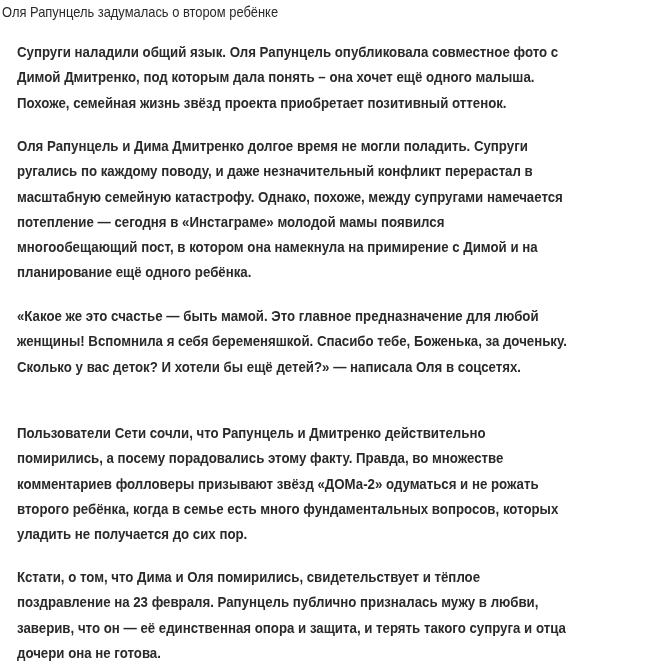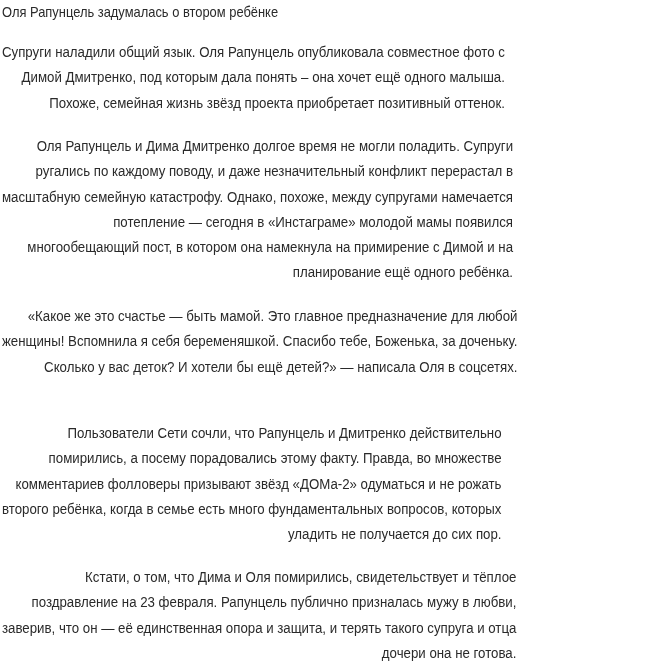--- a/index.html
+++ b/index.html
@@ -1,27 +1,27 @@
 <!DOCTYPE html>
 <html><head>
   <meta charset="utf-8">
   <style>
     html, body { margin: 0; padding: 0; background: #ffffff; }
     body {
       width: 670px; height: 662px; overflow: hidden;
       font-family: "Liberation Sans", sans-serif;
       color: #2a2a2a;
     }
-    .page { position: relative; width: 593px; height: 662px; padding: 0 7px 0 2px; box-sizing: border-box; text-align: right; }
+    .page { position: relative; width: 593px; height: 662px; padding: 0 7px 0 2px; box-sizing: border-box; }
     .title {
       position: absolute; left: 2px; top: 1px;
       font-size: 15px; line-height: 22px; white-space: nowrap;
       transform: scaleX(0.86); transform-origin: left center;
     }
-    .para { position: absolute; left: 2px; }
+    .para { position: absolute; left: 17px; font-weight: bold; }
     .line {
       display: block; font-size: 15.5px; line-height: 25.3px; height: 25.3px;
       white-space: nowrap; transform: scaleX(0.855); transform-origin: left center;
     }
   </style>
 </head>
 <body>
 
 <div class="page">
   <div class="title">Оля Рапунцель задумалась о втором ребёнке</div>

